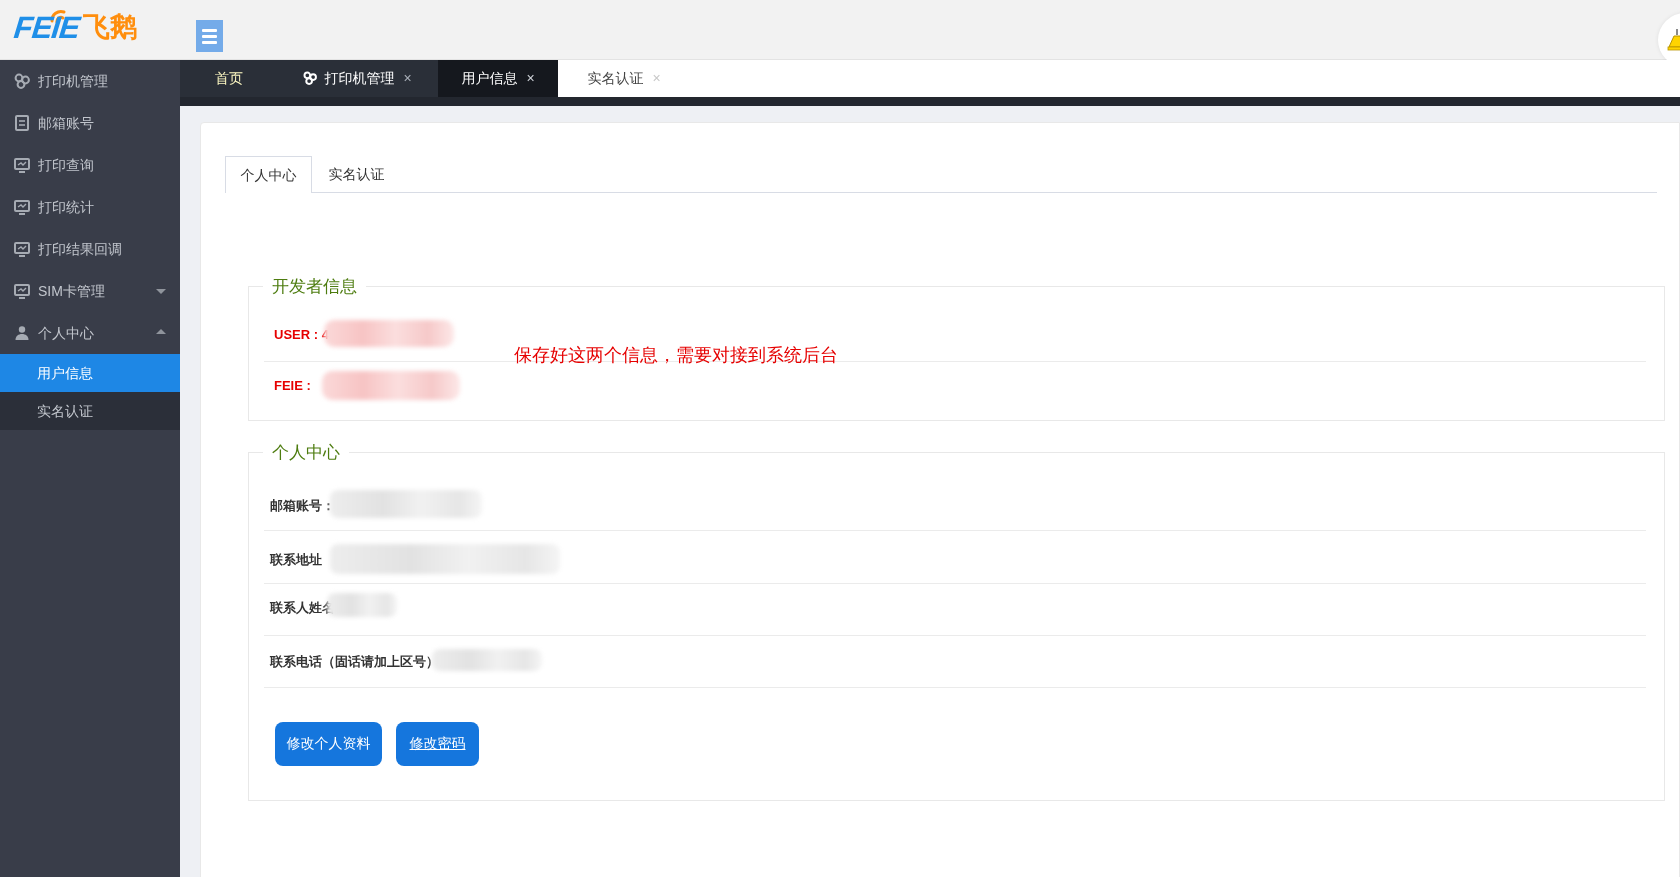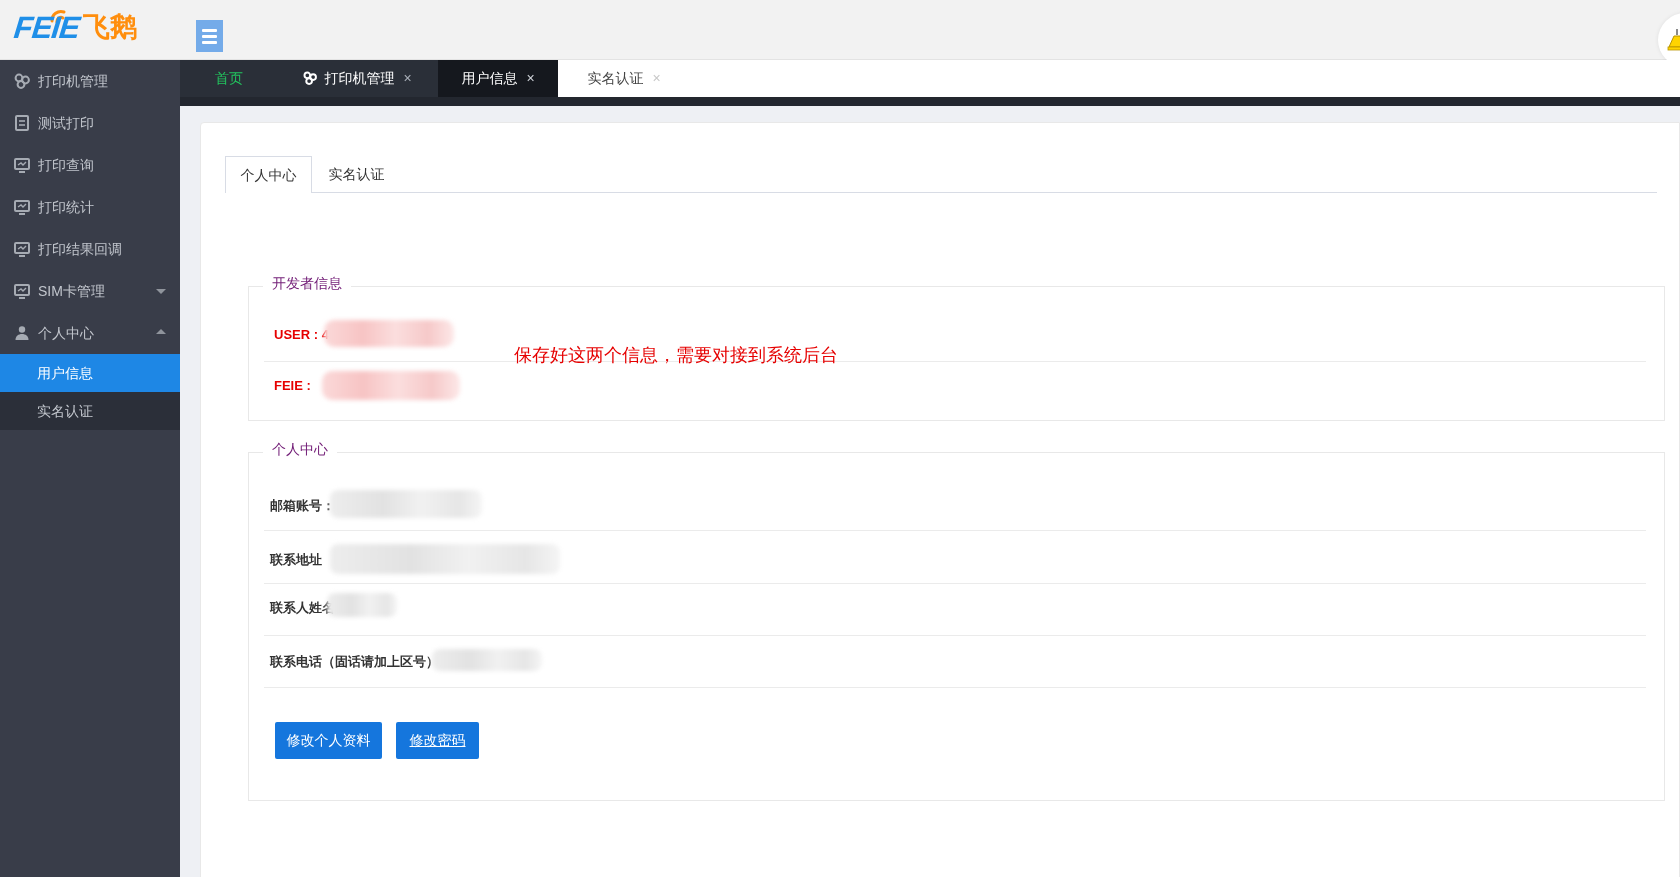--- a/index.html
+++ b/index.html
@@ -40,21 +40,21 @@
   
   .tabstrip { position:absolute; left:180px; top:60px; width:1500px; height:37px;
     background:#fff; }
   .tabstrip-dark { position:absolute; left:0; top:0; width:258px; height:37px;
     background:#2a2f38; }
   .underline { position:absolute; left:180px; top:97px; width:1500px; height:9px;
     background:#23272f; }
   .wtab { position:absolute; top:0; height:37px; line-height:37px; font-size:14px;
     text-align:center; cursor:pointer; white-space:nowrap; }
   .wtab .gear-ico { vertical-align:-3px; margin-right:6px; }
-  .wtab-home { left:0; width:98px; color:#22c55e; background:#2a2f38;text-align:center; }
+  .wtab-home { left:0; width:98px; color:#fef9c3; background:#2a2f38;text-align:center; }
   .wtab-printer { left:97px; width:160px; color:#fff; background:#2a2f38; }
   .wtab-user { left:258px; width:120px; color:#fff; background:#15181e; height:46px; }
   .wtab-real { left:378px; width:132px; color:#444; background:#fff; }
   .close-x { margin-left:9px; font-size:14px; cursor:pointer; }
   .wtab-printer .close-x { color:#aab0b9; }
   .wtab-user .close-x { color:#cfd3d9; }
   .wtab-real .close-x { color:#c8c8c8; }
 
   
   .panel { position:absolute; left:200px; top:122px; width:1480px; height:780px;
@@ -70,39 +70,39 @@
 
   .alert { position:absolute; left:47px; top:81px; width:1409px; height:46px;
     background:#fdf3e2; border-left:5px solid var(--orange,#fa8c16);
     line-height:46px; padding-left:20px; font-size:14px; color:#666; }
 
   .fieldset { position:absolute; left:47px; width:1417px;
     border:1px solid #e8e8e8; }
   .fs-dev { top:163px; height:135px; }
   .fs-profile { top:329px; height:349px; }
   .legend { position:absolute; top:-12px; left:14px; background:#fff; padding:0 9px;
-    font-size:14px; color:#701a75; }
+    font-size:17px; color:#4d7c0f; }
 
   .kv-label { position:absolute; font-size:13px; font-weight:bold;
     color:var(--red,#e60000); white-space:nowrap; }
   .red-censor { position:absolute; background:
       linear-gradient(90deg,#fbd9d9,#f7c4c4 30%,#fbdede 55%,#f6c9c9 80%,#fde8e8);
     filter:blur(2px); border-radius:10px; }
   .gray-censor { position:absolute; background:
       linear-gradient(90deg,#ededed,#e2e2e2 35%,#f1f1f1 60%,#e6e6e6 85%,#f5f5f5);
     filter:blur(2px); border-radius:8px; }
   .fs-divider { position:absolute; left:15px; right:18px; height:0;
     border-bottom:1px solid #ebebeb; }
   .red-note { position:absolute; left:265px; top:56px; font-size:18px;
     color:var(--red,#e60000); white-space:nowrap; }
 
   .p-label { position:absolute; font-size:13px; font-weight:bold; color:#333;
     white-space:nowrap; }
 
-  .btn { position:absolute; height:37px; border:none; border-radius:2px;
+  .btn { position:absolute; height:44px; border:none; border-radius:8px;
     background:var(--btn-blue,#1576dd); color:#fff; font-size:14px; cursor:pointer;
     font-family:inherit; }
   .btn-edit { left:26px; top:269px; width:107px; }
   .btn-pwd { left:147px; top:269px; width:83px;text-decoration:underline; }
 </style>
 </head>
 <body>
 
 <div class="topbar">
   <div class="logo">
@@ -134,21 +134,21 @@
       <circle cx="8" cy="12.5" r="3.4" fill="none" stroke="#a6abb3" stroke-width="2"></circle>
     </svg>
     <span>打印机管理</span>
   </div>
   <div class="side-item">
     <svg class="ico" viewBox="0 0 18 18">
       <rect x="3" y="2" width="12" height="14" rx="1" fill="none" stroke="#a6abb3" stroke-width="2"></rect>
       <line x1="6" y1="7" x2="12" y2="7" stroke="#a6abb3" stroke-width="1.6"></line>
       <line x1="6" y1="11" x2="12" y2="11" stroke="#a6abb3" stroke-width="1.6"></line>
     </svg>
-    <span>测试打印</span>
+    <span>邮箱账号</span>
   </div>
   <div class="side-item">
     <svg class="ico" viewBox="0 0 18 18">
       <rect x="2" y="3" width="14" height="10" rx="1" fill="none" stroke="#a6abb3" stroke-width="2"></rect>
       <path d="M5 9 l3-2 l2 2 l3-3" fill="none" stroke="#a6abb3" stroke-width="1.4"></path>
       <line x1="6" y1="16" x2="12" y2="16" stroke="#a6abb3" stroke-width="2"></line>
     </svg>
     <span>打印查询</span>
   </div>
   <div class="side-item">

